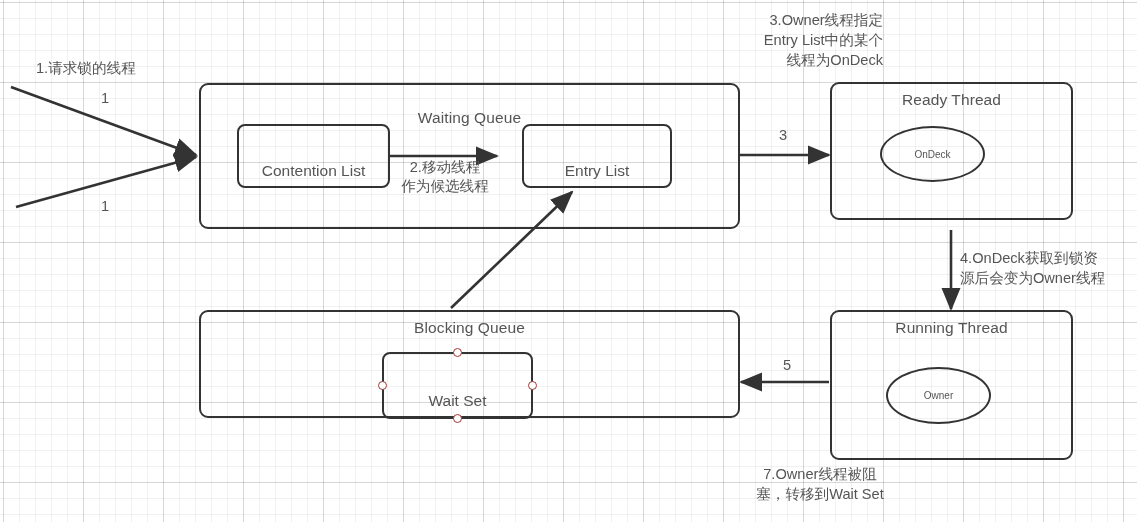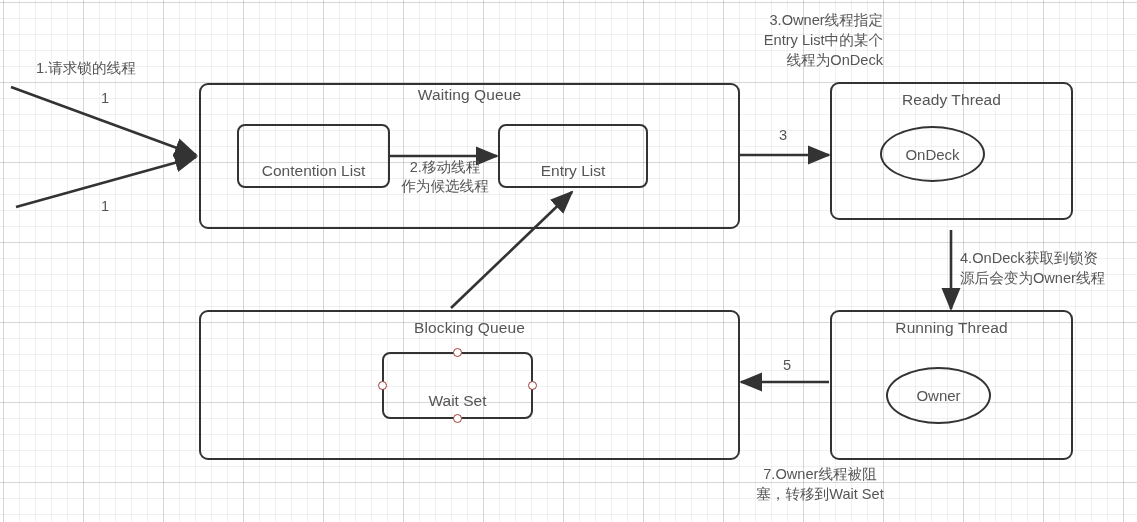--- a/index.html
+++ b/index.html
@@ -60,21 +60,21 @@
     box-sizing: border-box;
     border: 2.5px solid #333333;
     border-radius: 50%;
     display: flex;
     align-items: center;
     justify-content: center;
     background: transparent;
   }
   .ellipse span {
     color: #555555;
-    font-size: 15px;
+    font-size: 10px;
     white-space: nowrap;
   }
   .note {
     position: absolute;
     color: #555555;
     font-size: 14.6px;
     line-height: 20px;
     text-align: center;
     white-space: pre-line;
   }
@@ -109,40 +109,40 @@
     border-radius: 50%;
     background: #ffffff;
   }
 </style>
 </head>
 <body>
 
 <div id="canvas">
 
   <div class="box" style="left:199px; top:83px; width:541px; height:146px;">
-    <div class="box-title" style="top:1px;">Waiting Queue</div>
+    <div class="box-title" style="top:24px;">Waiting Queue</div>
   </div>
 
   <div class="inner-box" style="left:237px; top:124px; width:153px; height:64px;">
     <span class="inner-label">Contention List</span>
   </div>
 
-  <div class="inner-box" style="left:498px; top:124px; width:150px; height:64px;">
+  <div class="inner-box" style="left:522px; top:124px; width:150px; height:64px;">
     <span class="inner-label">Entry List</span>
   </div>
 
   <div class="box" style="left:830px; top:82px; width:243px; height:138px;">
     <div class="box-title" style="top:7px;">Ready Thread</div>
   </div>
 
   <div class="ellipse" style="left:880px; top:126px; width:105px; height:56px;">
     <span>OnDeck</span>
   </div>
 
-  <div class="box" style="left:199px; top:310px; width:541px; height:150px;">
+  <div class="box" style="left:199px; top:310px; width:541px; height:108px;">
     <div class="box-title" style="top:7px;">Blocking Queue</div>
   </div>
 
   <div class="inner-box" style="left:382px; top:352px; width:151px; height:67px;">
     <span class="inner-label">Wait Set</span>
   </div>
   <div class="handle" style="left:453px; top:348px;"></div>
   <div class="handle" style="left:453px; top:414px;"></div>
   <div class="handle" style="left:378px; top:381px;"></div>
   <div class="handle" style="left:528px; top:381px;"></div>

